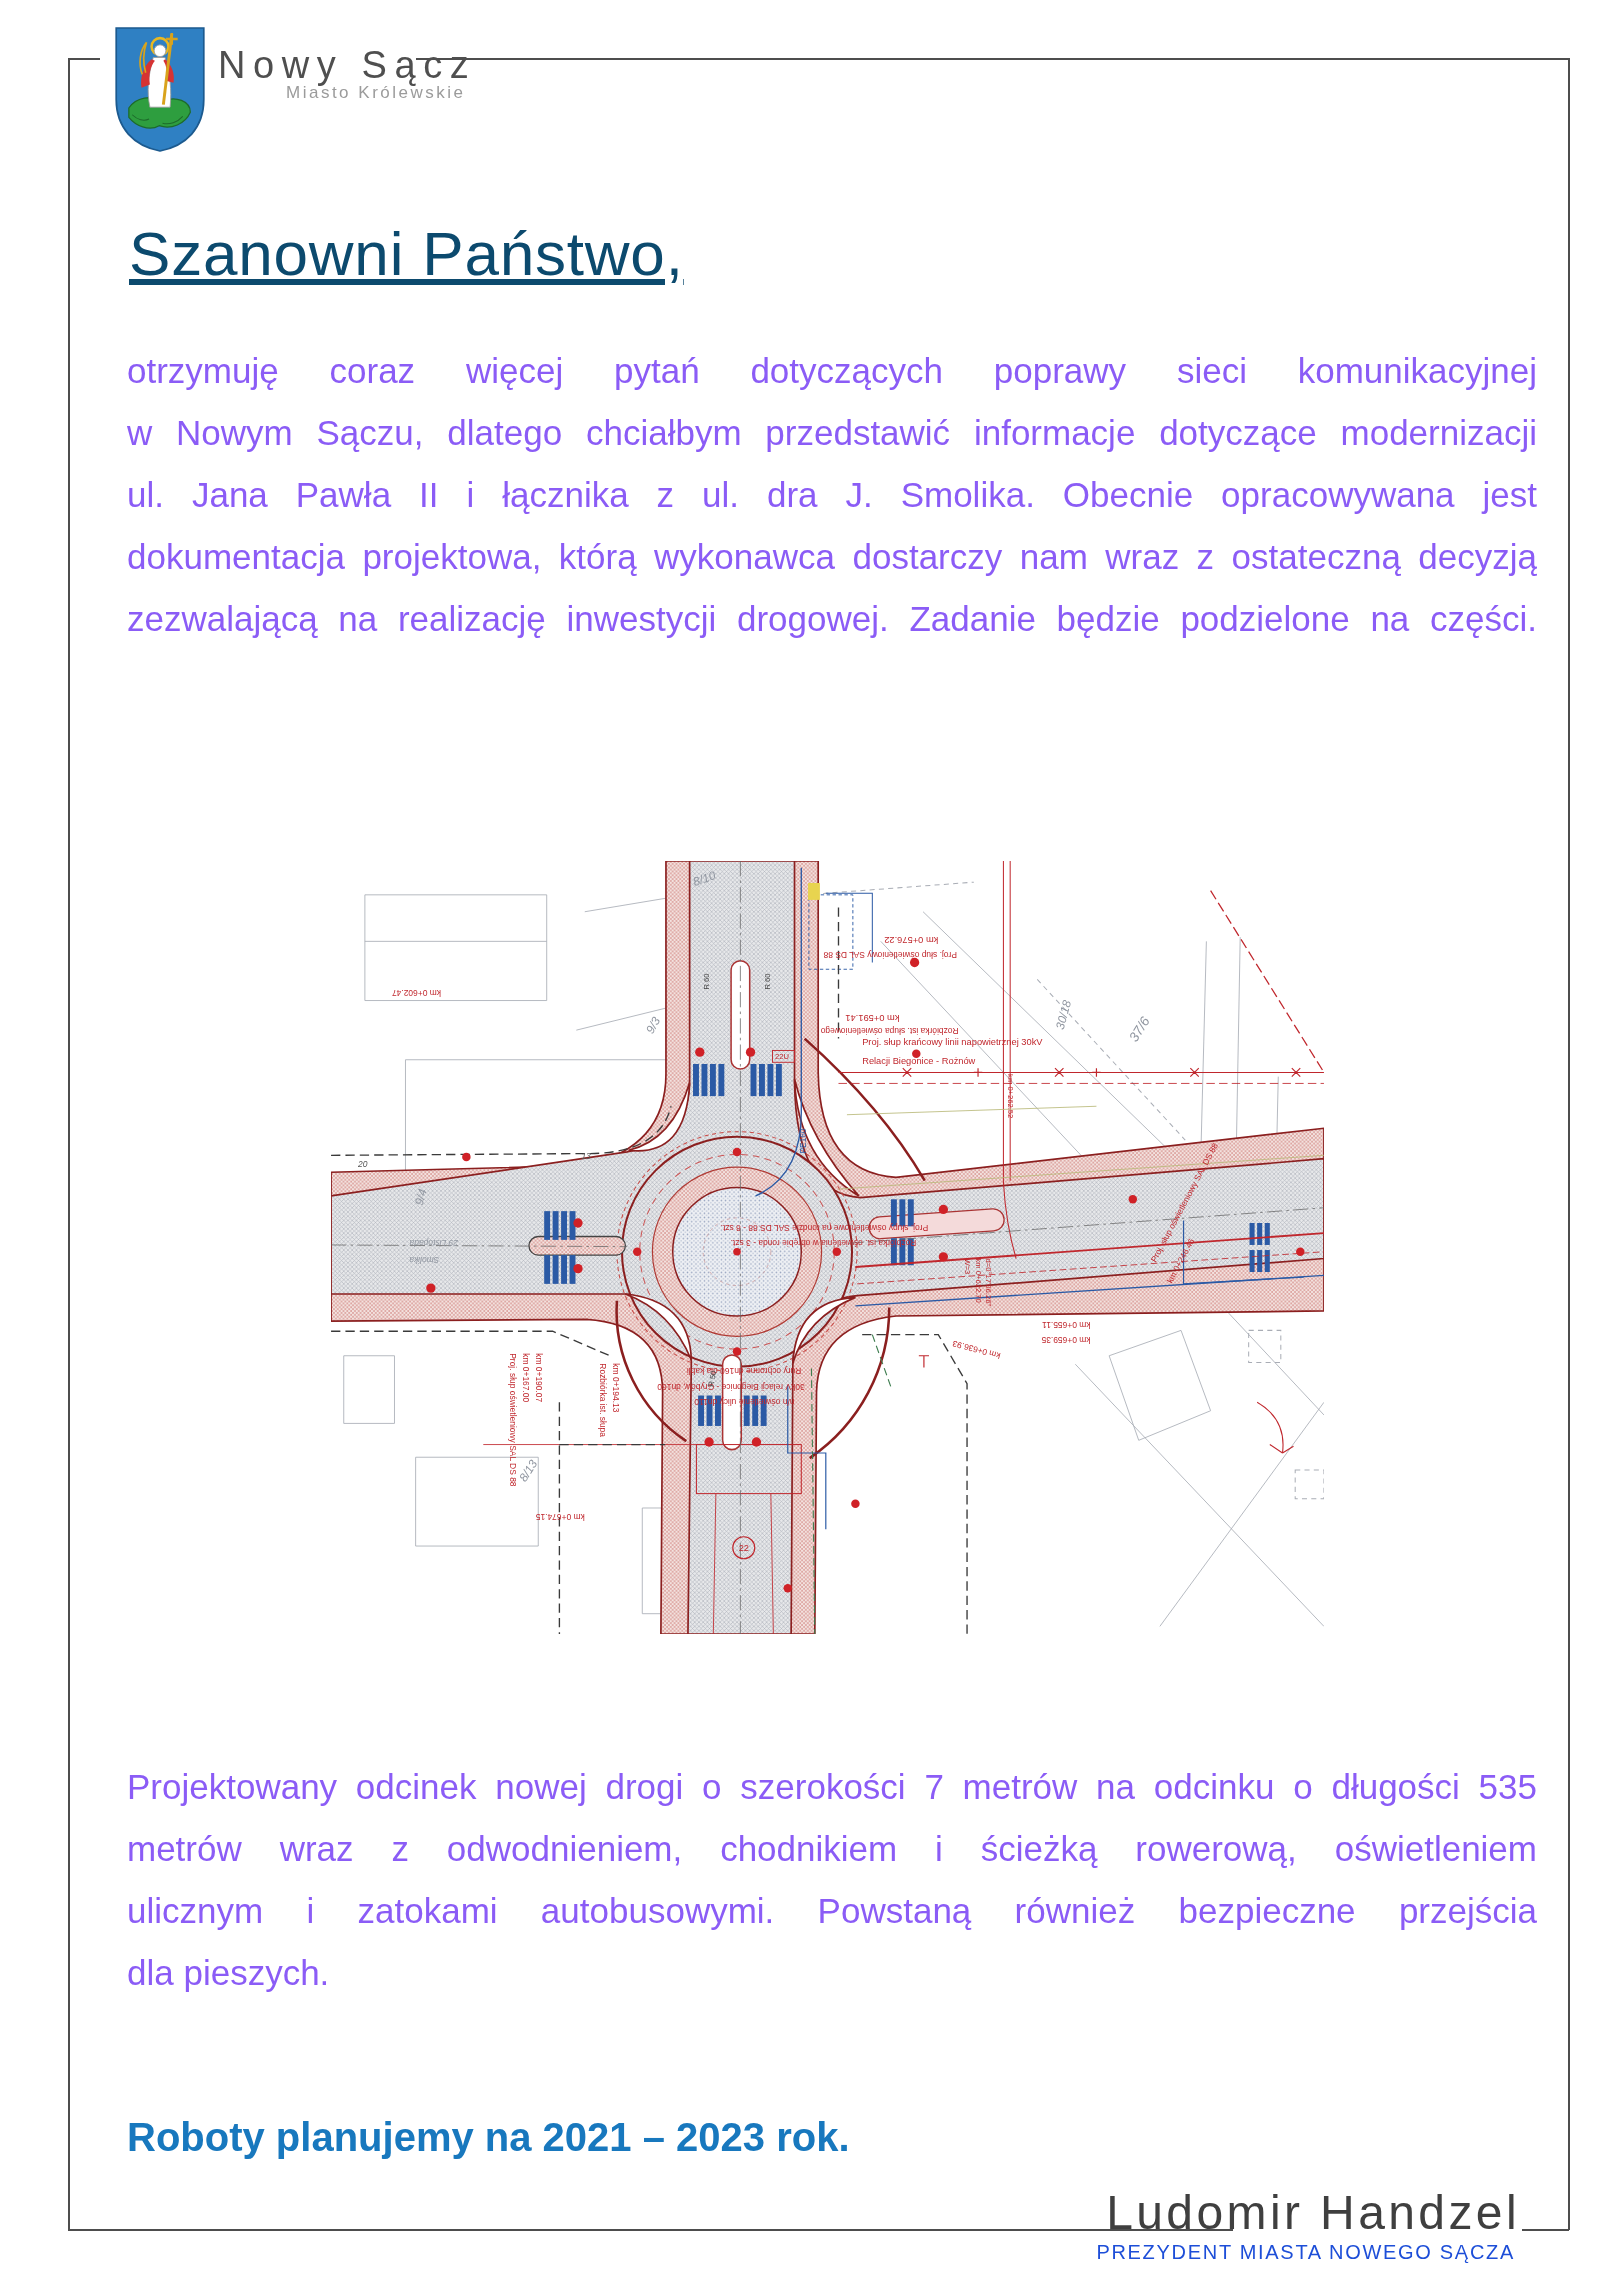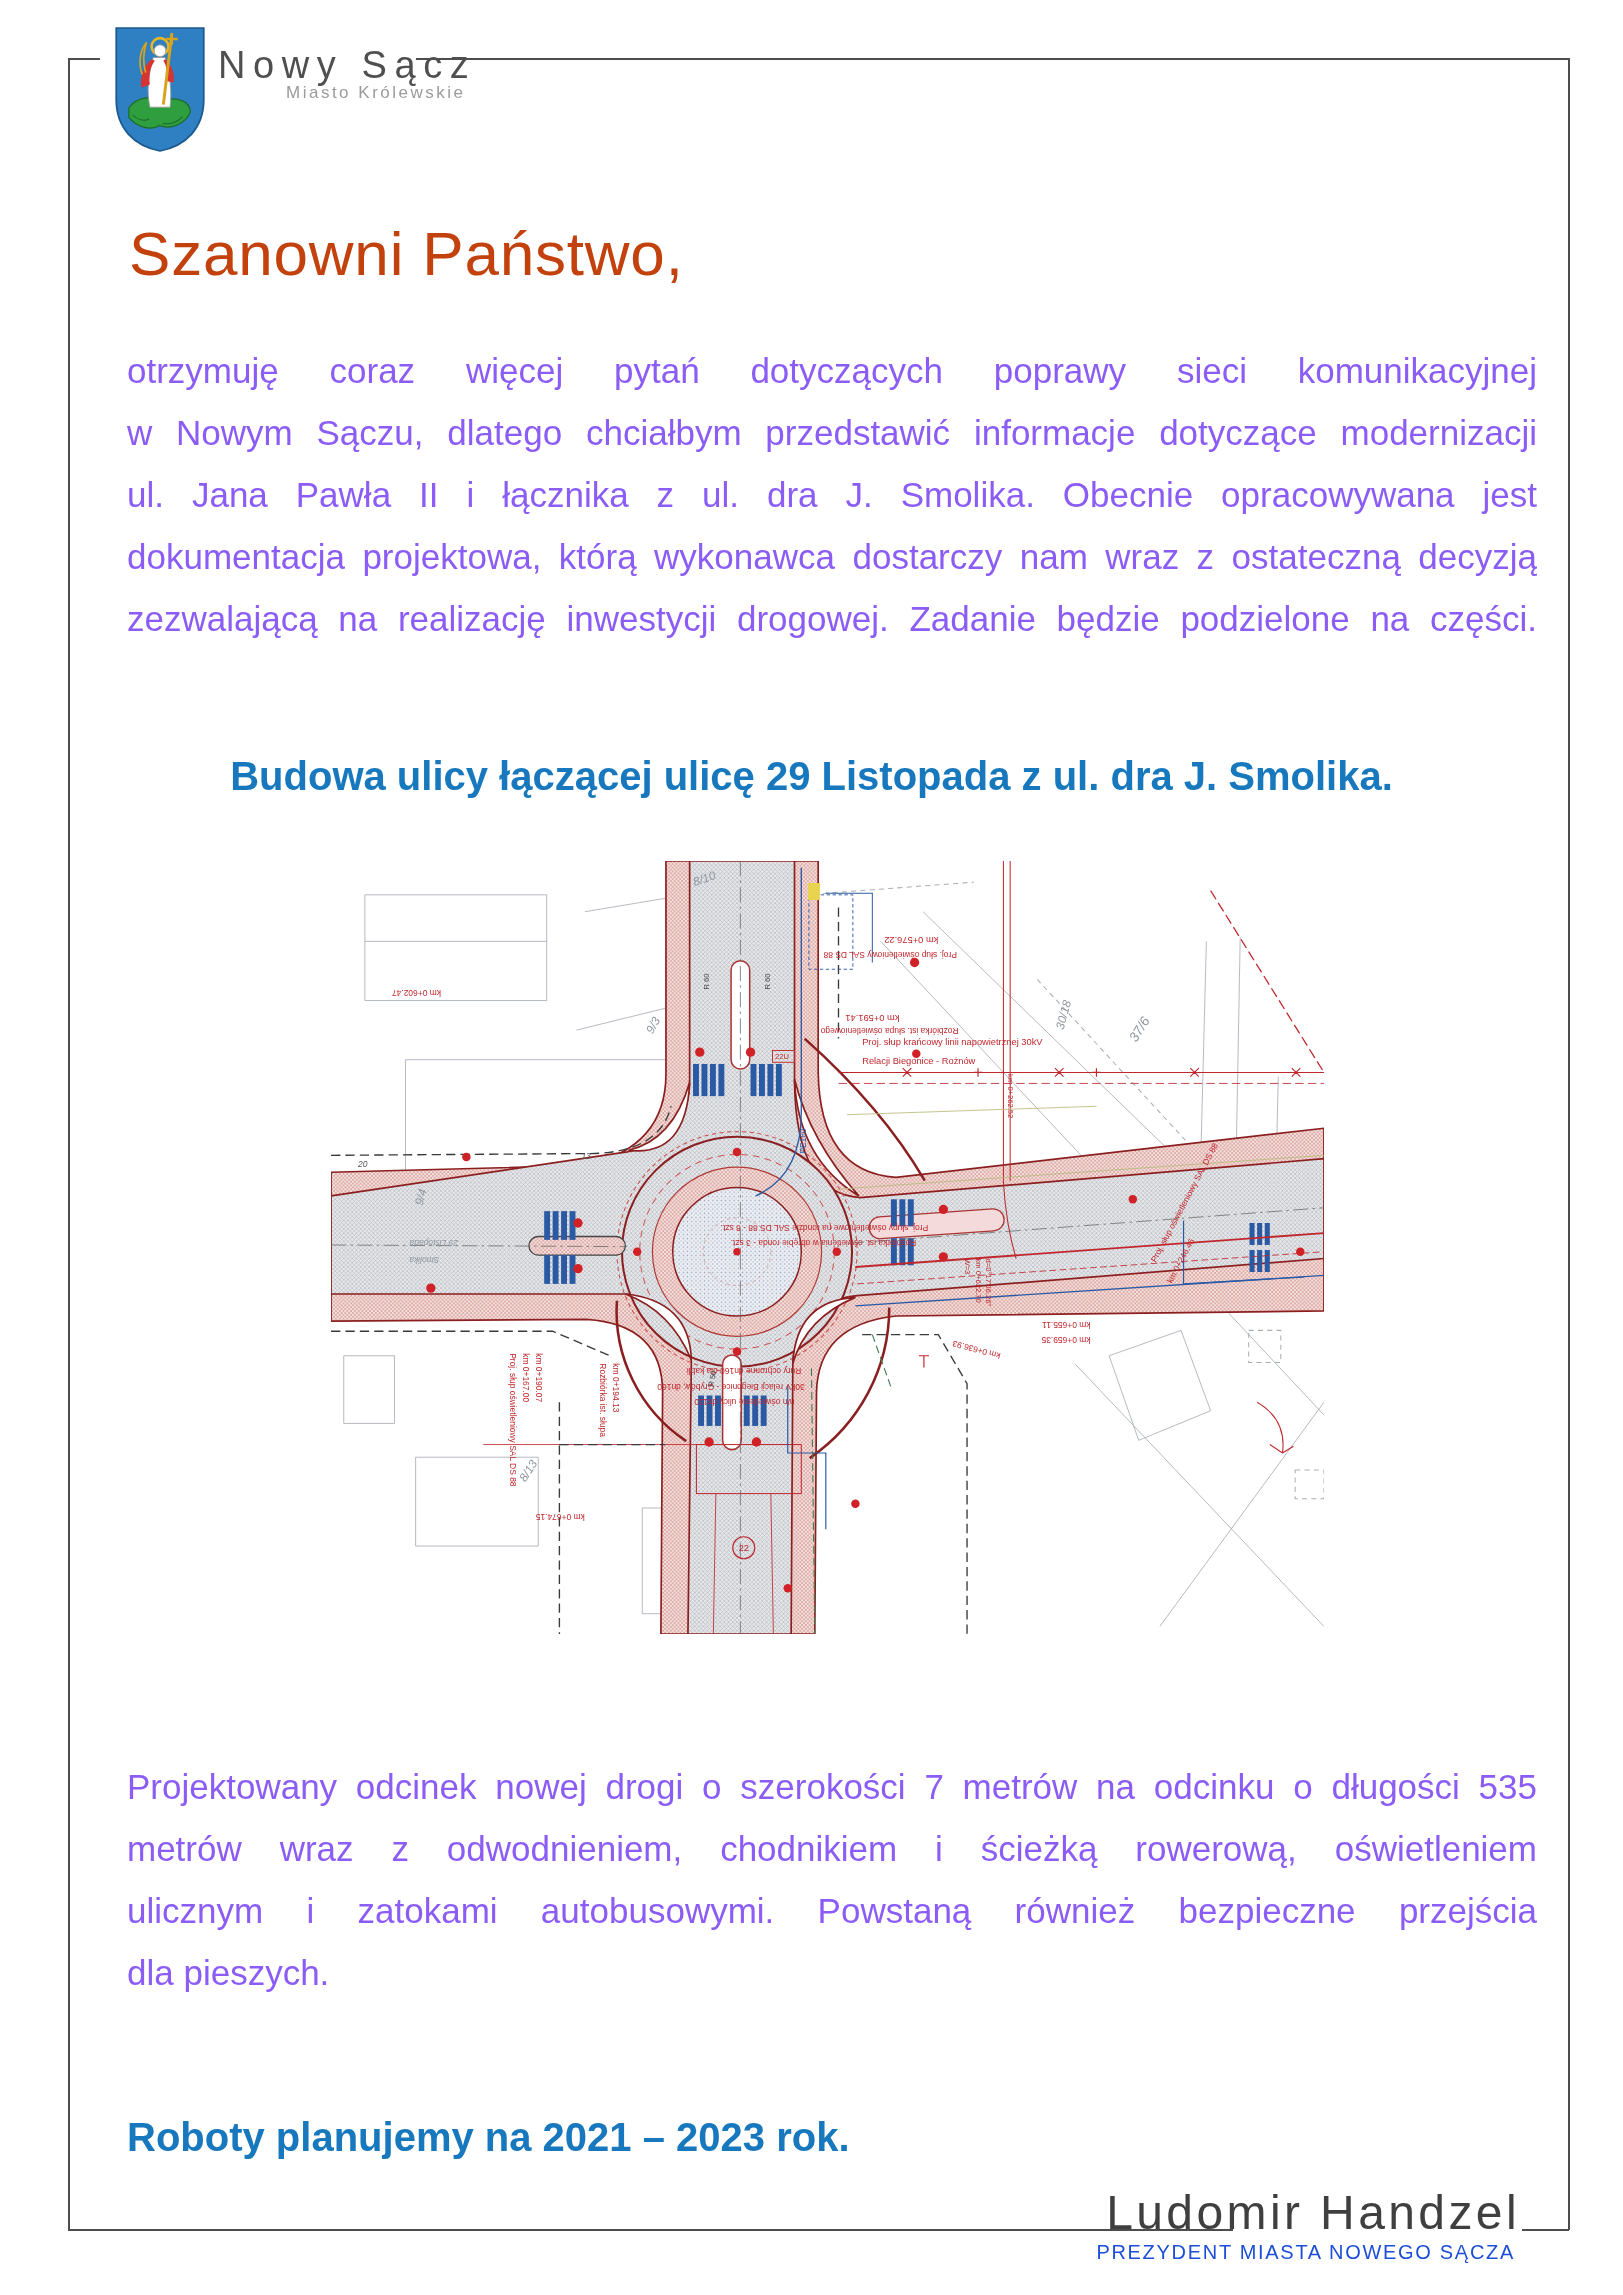--- a/index.html
+++ b/index.html
@@ -5,21 +5,21 @@
   html,body{margin:0;padding:0;background:#ffffff;}
   .page{position:relative;width:1623px;height:2295px;background:#ffffff;overflow:hidden;
         font-family:"Liberation Sans",sans-serif;}
   .frameline{position:absolute;background:#4d4d4d;}
   
   .crest{position:absolute;left:112px;top:25px;width:96px;height:129px;}
   .brand{position:absolute;left:218px;top:44px;color:#4f4f4f;font-size:38px;font-weight:400;
          letter-spacing:7.6px;white-space:nowrap;}
   .brand-sub{position:absolute;left:254px;top:83px;color:#9b9b9b;font-size:17px;letter-spacing:2.5px;white-space:nowrap;margin-left:32px;}
   
-  .salutation{position:absolute;left:129px;top:218px;font-size:62px;font-weight:300;color:#c2410c;letter-spacing:0.8px;}
+  .salutation{position:absolute;left:129px;top:218px;font-size:62px;font-weight:300;color:#0c4a6e;letter-spacing:0.8px;text-decoration:underline;}
   
   .para{position:absolute;left:127px;width:1410px;font-size:35px;font-weight:300;color:#8b5cf6;}
   .para .pline{text-align:justify;text-align-last:justify;height:62px;line-height:62px;white-space:normal;}
   .para .pline.noj{text-align-last:left;}
   .h-blue{position:absolute;font-weight:bold;font-size:40px;white-space:nowrap;}
   .h1pos{left:0;top:754px;width:1623px;text-align:center;}
   .h2pos{left:127px;top:2115px;}
   
   .mapwrap{position:absolute;left:331px;top:861px;width:993px;height:773px;}
   
@@ -60,21 +60,20 @@
   <div class="salutation">Szanowni Państwo,</div>
 
   <div class="para" style="top:340px;">
     <div class="pline">otrzymuję coraz więcej pytań dotyczących poprawy sieci komunikacyjnej</div>
     <div class="pline">w Nowym Sączu, dlatego chciałbym przedstawić informacje dotyczące modernizacji</div>
     <div class="pline">ul. Jana Pawła II i łącznika z ul. dra J. Smolika. Obecnie opracowywana jest</div>
     <div class="pline">dokumentacja projektowa, którą wykonawca dostarczy nam wraz z ostateczną decyzją</div>
     <div class="pline">zezwalającą na realizację inwestycji drogowej. Zadanie będzie podzielone na części.</div>
   </div>
 
-  <div class="h-blue h1pos" style="color:#1878be;">Budowa ulicy łączącej ulicę 29 Listopada z ul. dra J. Smolika.</div>
 
   <div class="mapwrap">
   <svg viewBox="0 0 1174 914" width="993" height="773">
     <defs>
       <pattern id="hatch" width="5" height="5" patternUnits="userSpaceOnUse">
         <rect width="5" height="5" fill="#e7e8ea"></rect>
         <path d="M0,5 L5,0 M0,0 L5,5" stroke="#aeb2ba" stroke-width="0.7"></path>
       </pattern>
       <pattern id="stip" width="4.5" height="4.5" patternUnits="userSpaceOnUse">
         <rect width="4.5" height="4.5" fill="#f3e2df"></rect>

